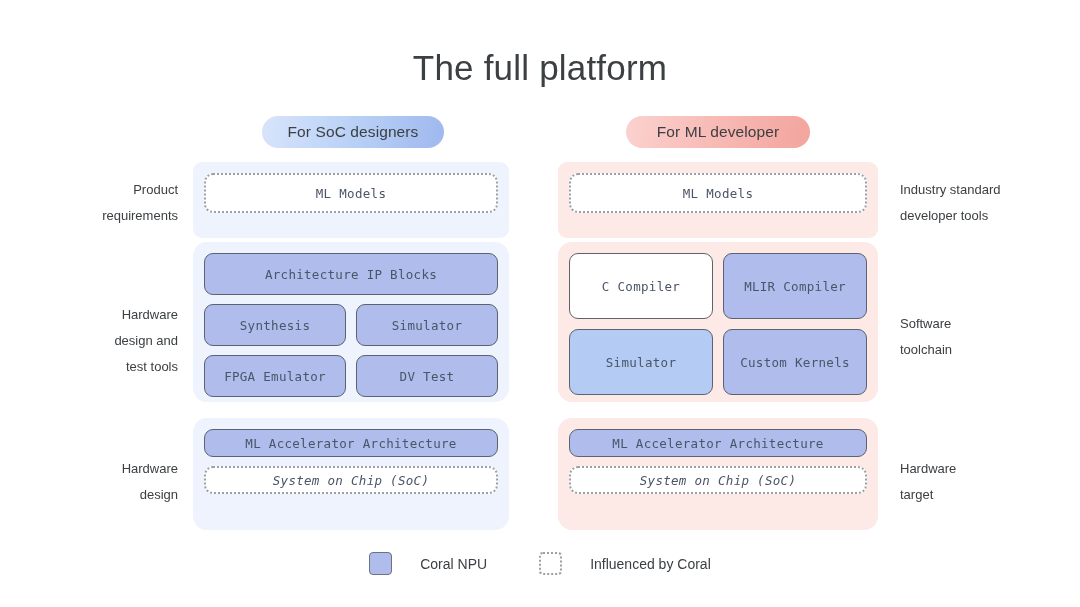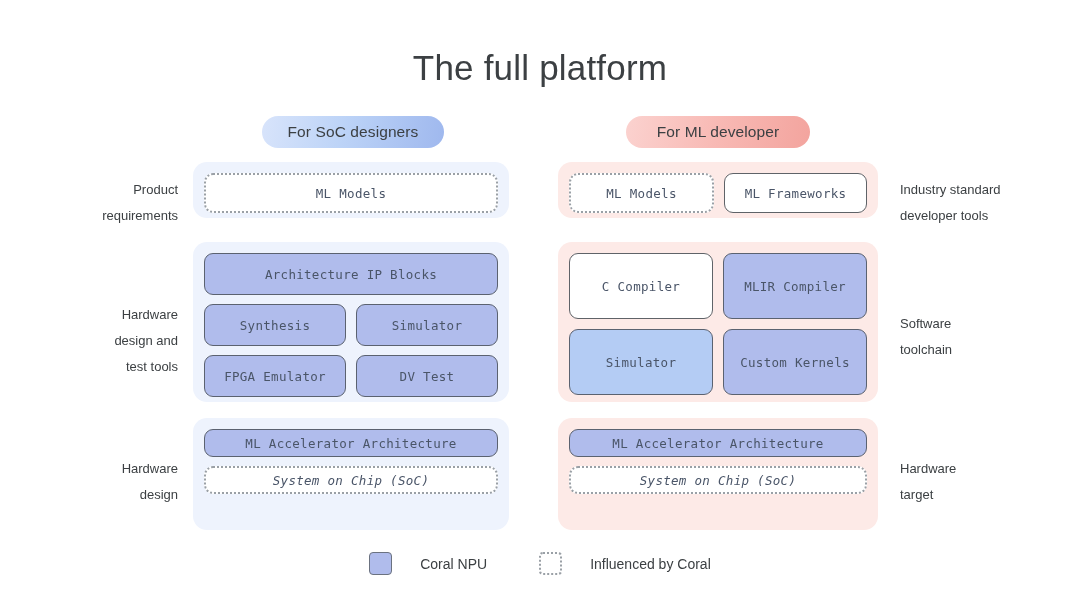--- a/index.html
+++ b/index.html
@@ -62,21 +62,21 @@
     border-radius: 14px;
     padding: 11px;
   }
   .col-left  { left: 193px; width: 316px; background: #eef3fd; }
   .col-right { left: 558px; width: 320px; background: #fdeae7; }
 
   .row-1 { top: 162px; }
   .row-2 { top: 242px; }
   .row-3 { top: 418px; }
 
-  .col.row-1 { height: 56px; }
+  .col.row-1 { height: 76px; border-radius: 9px; }
   .col.row-2 { height: 160px; }
   .col.row-3 { height: 112px; }
 
   
   .boxrow {
     display: flex;
     gap: 10px;
     width: 100%;
   }
   .boxrow + .boxrow { margin-top: 9px; }
@@ -206,21 +206,20 @@
         <div class="box v-coral">ML Accelerator Architecture</div>
       </div>
       <div class="boxrow">
         <div class="box v-dotted">System on Chip (SoC)</div>
       </div>
     </div>
 
   <div class="col col-right row-1">
       <div class="boxrow">
         <div class="box v-dotted">ML Models</div>
-        <div class="box v-solid">ML Frameworks</div>
       </div>
     </div>
   <div class="col col-right row-2">
       <div class="boxrow">
         <div class="box v-solid">C Compiler</div>
         <div class="box v-coral">MLIR Compiler</div>
       </div>
       <div class="boxrow">
         <div class="box v-coral-light">Simulator</div>
         <div class="box v-coral">Custom Kernels</div>

